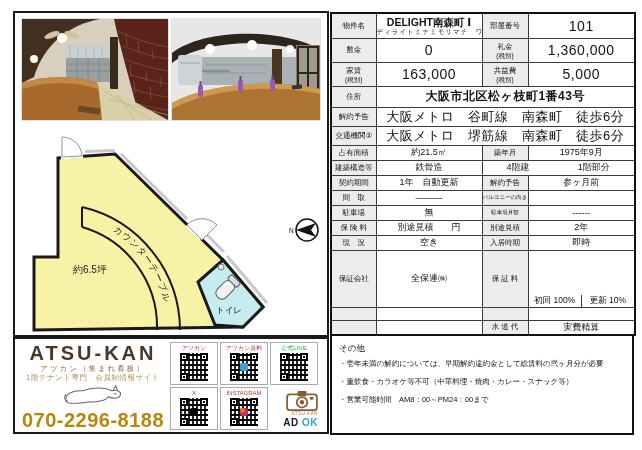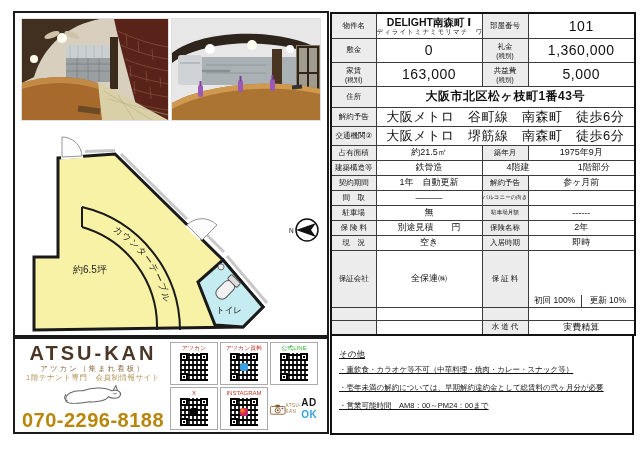--- a/index.html
+++ b/index.html
@@ -34,21 +34,21 @@
   .qr-label.green{color:var(--line-green);}
   .qr-pat{width:28px;height:28px;position:relative;margin-top:1px;
     background:
       repeating-linear-gradient(90deg, rgba(0,0,0,.85) 0 2px, transparent 2px 4px),
       repeating-linear-gradient(0deg, #000 0 2px, #fff 2px 5px);}
   .qr-pat i{position:absolute;width:8px;height:8px;border:2px solid #000;background:#fff;box-sizing:border-box;}
   .qr-pat i::after{content:"";position:absolute;inset:1px;background:#000;}
   .qr-pat i.tl{top:0;left:0}.qr-pat i.tr{top:0;right:0}.qr-pat i.bl{bottom:0;left:0}
   .qr-pat .c{position:absolute;inset:10px;border-radius:2px;}
   .c-blue{background:#3aa0e0}.c-ig{background:radial-gradient(circle at 30% 30%,#f09433,#dc2743 45%,#9b36b2)}.c-x{background:#000}
-  .cam-cell{display:flex;flex-direction:row;align-items:center;justify-content:center;}
+  .cam-cell{display:flex;flex-direction:column;align-items:flex-end;justify-content:center;}
   .cam-caption{font-size:4.5px;letter-spacing:.5px;color:#a07840;line-height:6px;}
   .adok{font-size:10px;font-weight:bold;line-height:12px;letter-spacing:.5px;}
   .adok .ad{color:#1a1a1a}.adok .ok{color:var(--adok-blue)}
   
   .sheet{position:absolute;left:330px;top:12px;width:304px;}
   table.spec{width:100%;border-collapse:collapse;table-layout:fixed;border:2px solid #111;}
   table.spec td{border:1px solid #3c3c3c;text-align:center;vertical-align:middle;
     padding:0;overflow:hidden;white-space:nowrap;}
   .c1{width:45px}.c2{width:106px}.c3{width:46px}.c4{width:107px}
   .rt{height:26px}.r1{height:25px}.r2{height:24px}.ra{height:21px}.rs{height:15px}.re{height:13px}
@@ -60,21 +60,21 @@
   td.big{font-size:14px;letter-spacing:.5px;}
   .pname{font-size:10.5px;font-weight:bold;line-height:12px;}
   .pkana{font-size:6.5px;line-height:8px;letter-spacing:1px;}
   td.addr{font-size:12px;font-weight:bold;letter-spacing:.5px;}
   td.acc{font-size:13px;letter-spacing:.5px;}
   .dual{display:flex;justify-content:space-around;font-size:9px;}
   .split{display:flex;height:100%;margin-top:44px;}
   .split span{flex:1;display:flex;align-items:center;justify-content:center;font-size:8.5px;}
   .split span + span{border-left:1px solid #3c3c3c;}
   .notes{border:2px solid #111;border-top:0;height:99px;box-sizing:border-box;
-    padding:11px 7px;text-align:left;text-decoration:underline;}
+    padding:5px 7px;text-align:left;}
   .notes .nt{font-size:8.5px;line-height:14px;}
   .notes .ni{font-size:7.5px;line-height:18px;white-space:nowrap;}
   
   .plan text{font-family:"Liberation Sans","DejaVu Sans",sans-serif;}
 </style>
 </head>
 <body>
 
 <div class="left-box">
 
@@ -350,21 +350,21 @@
     </tr>
     <tr class="rs">
       <td class="lb">駐車場</td>
       <td class="vl">無</td>
       <td class="lb sm">駐車場月額</td>
       <td class="vl">------</td>
     </tr>
     <tr class="rs">
       <td class="lb">保 険 料</td>
       <td class="vl">別途見積　　円</td>
-      <td class="lb">保険名称</td>
+      <td class="lb">別途見積</td>
       <td class="vl">2年</td>
     </tr>
     <tr class="rs">
       <td class="lb">現　況</td>
       <td class="vl">空き</td>
       <td class="lb">入居時期</td>
       <td class="vl">即時</td>
     </tr>
     <tr class="rs">
       <td class="lb">保証会社</td>
@@ -387,17 +387,17 @@
       <td class="lb"></td>
       <td class="vl"></td>
       <td class="lb">水 道 代</td>
       <td class="vl">実費精算</td>
     </tr>
   </tbody>
     </table>
 
   <div class="notes">
     <div class="nt">その他</div>
+    <div class="ni">・壱年未満の解約については、早期解約違約金として総賃料の弐ヶ月分が必要</div>
     <div class="ni">・重飲食・カラオケ等不可（中華料理・焼肉・カレー・スナック等）</div>
-    <div class="ni">・壱年未満の解約については、早期解約違約金として総賃料の弐ヶ月分が必要</div>
     <div class="ni">・営業可能時間　AM8：00～PM24：00まで</div>
   </div>
 </div>
 
 </body></html>

